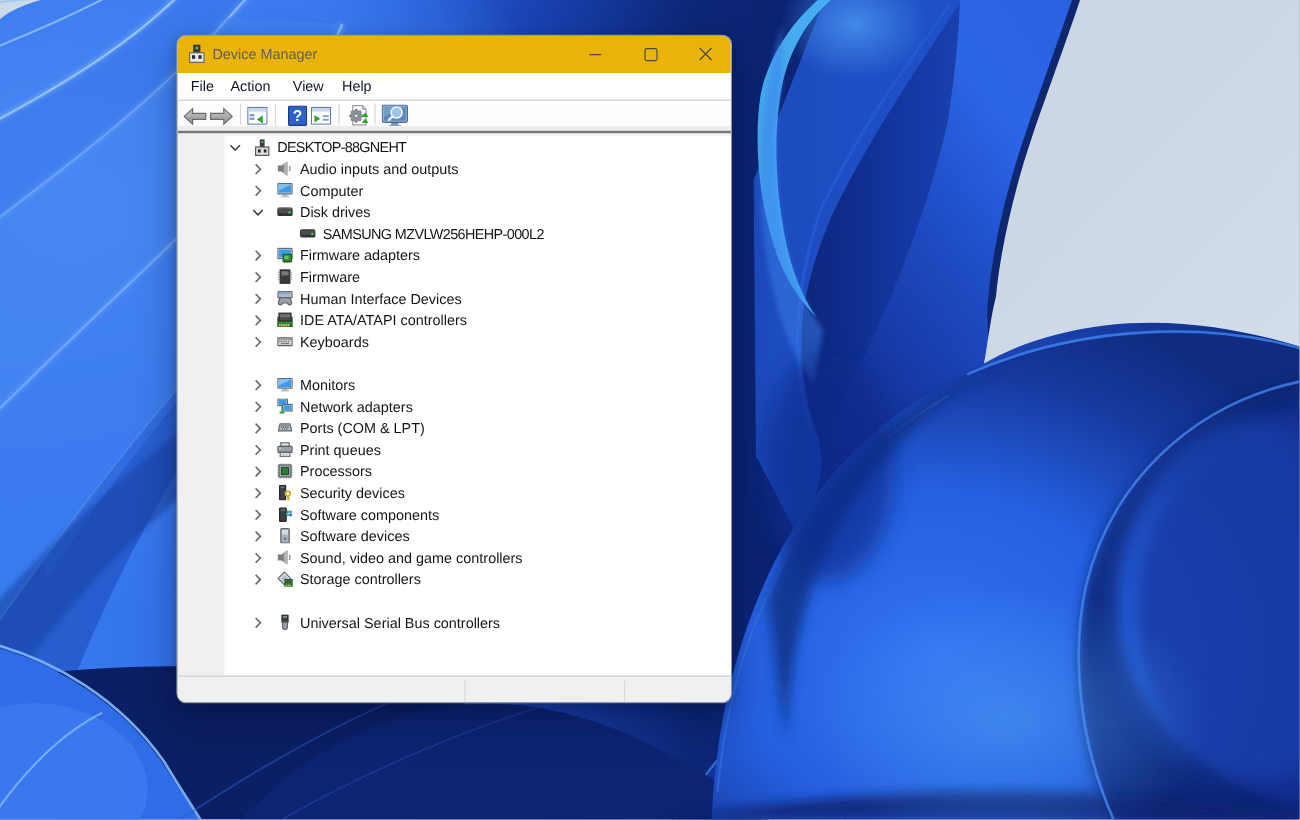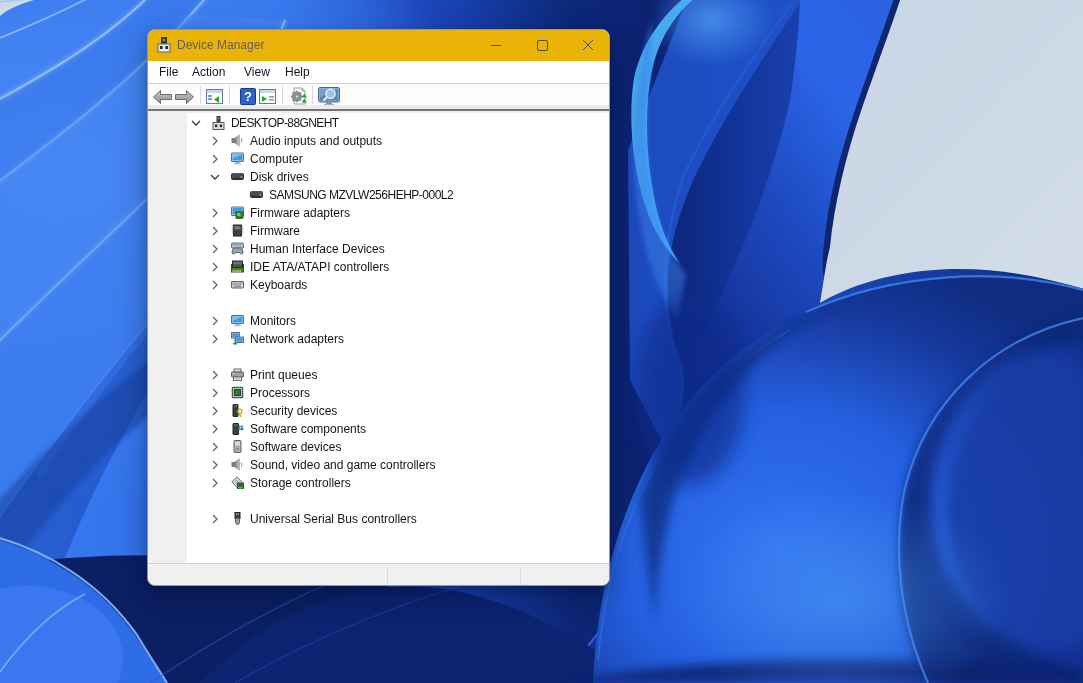--- a/index.html
+++ b/index.html
@@ -395,20 +395,39 @@
           <svg class="ico" style="left:44px" width="13" height="13" viewBox="0 0 13 13">
             <rect x="0.5" y="0.5" width="8" height="5.5" fill="#cfd8e2" stroke="#5f6e7e"></rect>
             <rect x="1.3" y="1.3" width="6.4" height="3.9" fill="#3f9ae8"></rect>
             <rect x="4.5" y="5" width="8" height="5.5" fill="#cfd8e2" stroke="#5f6e7e"></rect>
             <rect x="5.3" y="5.8" width="6.4" height="3.9" fill="#3f9ae8"></rect>
             <path d="M2,11 L6,11 L6,12.5 L2,12.5 Z" fill="#2e9b2e"></path>
             <path d="M4,6.5 L4,11" stroke="#2e9b2e"></path>
           </svg>
           <div class="lbl" style="left:63px">Network adapters</div>
         </div>
+<div class="row" style="top:235px">
+          <svg class="chev" style="left:25px" width="6" height="10" viewBox="0 0 6 10">
+            <path d="M1,1 L5,5 L1,9" fill="none" stroke="#636363" stroke-width="1.3"></path>
+          </svg>
+          <svg class="ico" style="left:44px" width="13" height="13" viewBox="0 0 13 13">
+            <path d="M2,4 L11,4 L12,9 L1,9 Z" fill="#b9bfc6" stroke="#5d646c"></path>
+            <g fill="#42474d">
+              <circle cx="3.6" cy="5.8" r="0.6"></circle>
+              <circle cx="5.4" cy="5.8" r="0.6"></circle>
+              <circle cx="7.2" cy="5.8" r="0.6"></circle>
+              <circle cx="9" cy="5.8" r="0.6"></circle>
+              <circle cx="4.4" cy="7.4" r="0.6"></circle>
+              <circle cx="6.2" cy="7.4" r="0.6"></circle>
+              <circle cx="8" cy="7.4" r="0.6"></circle>
+            </g>
+            <rect x="2" y="2.5" width="9" height="1.6" fill="#8b9199"></rect>
+          </svg>
+          <div class="lbl" style="left:63px">Ports (COM &amp; LPT)</div>
+        </div>
 <div class="row" style="top:253px">
           <svg class="chev" style="left:25px" width="6" height="10" viewBox="0 0 6 10">
             <path d="M1,1 L5,5 L1,9" fill="none" stroke="#636363" stroke-width="1.3"></path>
           </svg>
           <svg class="ico" style="left:44px" width="13" height="13" viewBox="0 0 13 13">
             <rect x="3" y="1" width="7" height="3" fill="#e8e8e8" stroke="#666"></rect>
             <rect x="0.5" y="4" width="12" height="5" rx="0.8" fill="#9aa1a9" stroke="#585e66"></rect>
             <rect x="1.5" y="5" width="2" height="1" fill="#d2d7dc"></rect>
             <rect x="2.5" y="9" width="8" height="3.5" fill="#fff" stroke="#666"></rect>
             <rect x="3.5" y="10" width="6" height="0.8" fill="#aaa"></rect>

